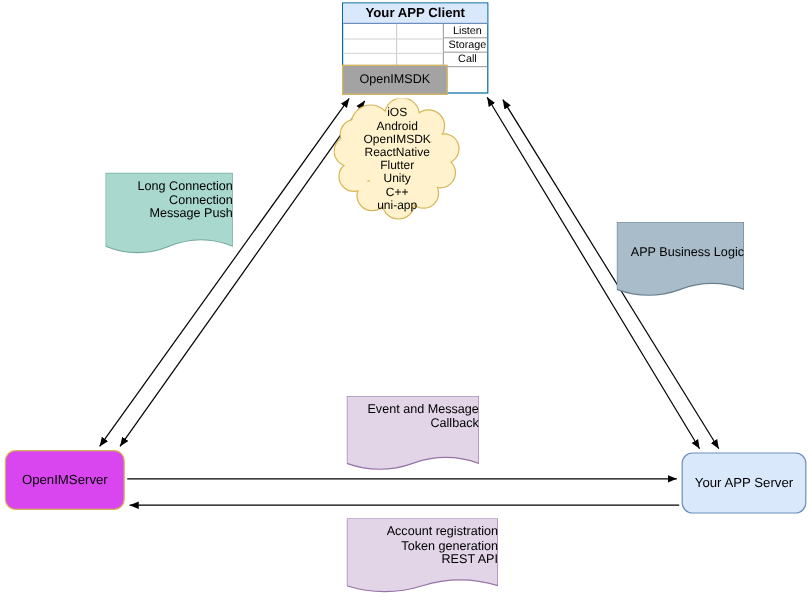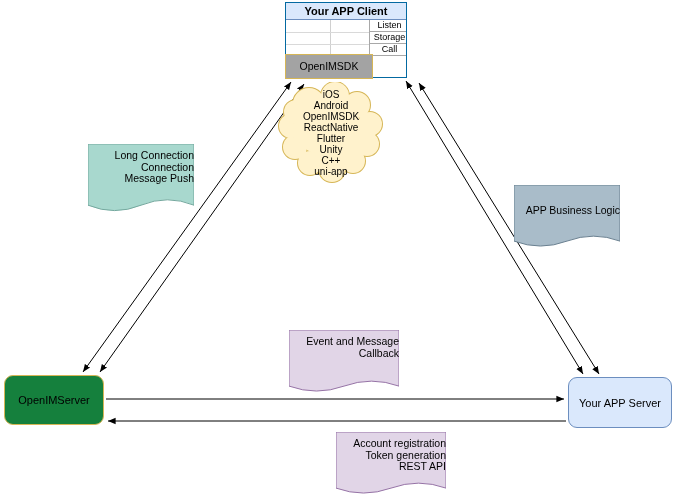--- a/index.html
+++ b/index.html
@@ -29,21 +29,21 @@
 
   
   .note{position:absolute;z-index:2;}
   .note svg{position:absolute;left:0;top:0;width:100%;height:100%;}
   .note .txt{position:relative;text-align:right;font-size:10.5px;line-height:11.5px;padding-top:6px;}
   .note .txt.mid{padding-top:20px;}
 
   
   .node{position:absolute;box-sizing:border-box;display:flex;align-items:center;justify-content:center;
         font-size:11px;border-radius:9px;z-index:2;}
-  .openim-server{left:4px;top:375px;width:100px;height:50px;background:#15803d;border:1px solid #d6b656;}
+  .openim-server{left:4px;top:375px;width:100px;height:50px;background:#d946ef;border:1px solid #d6b656;}
   .app-server{left:568px;top:377px;width:104px;height:51px;background:#dae8fc;border:1px solid #6c8ebf;}
 </style>
 </head>
 <body>
 
 <div class="canvas">
 
   <svg class="wires" width="675" height="500">
     <defs>
       <marker id="ae" viewBox="0 0 10 10" refX="8.5" refY="5" markerWidth="9" markerHeight="9" orient="auto">
@@ -146,21 +146,21 @@
   <div class="note" style="left:289px;top:330px;width:110px;height:66px;">
     <svg viewBox="0 0 100 100" preserveAspectRatio="none">
       <path d="M0 0 L100 0 L100 85 Q75 70 50 85 Q25 100 0 85 Z" vector-effect="non-scaling-stroke" fill="#e1d5e7" stroke="#9673a6"></path>
     </svg>
     <div class="txt">
       <div>Event and Message</div>
       <div>Callback</div>
     </div>
   </div>
 
-  <div class="note" style="left:289px;top:432px;width:110px;height:66px;margin-left:47px;">
+  <div class="note" style="left:289px;top:432px;width:126px;height:66px;">
     <svg viewBox="0 0 100 100" preserveAspectRatio="none">
       <path d="M0 0 L100 0 L100 85 Q75 70 50 85 Q25 100 0 85 Z" vector-effect="non-scaling-stroke" fill="#e1d5e7" stroke="#9673a6"></path>
     </svg>
     <div class="txt">
       <div>Account registration</div>
       <div>Token generation</div>
       <div>REST API</div>
     </div>
   </div>
 

